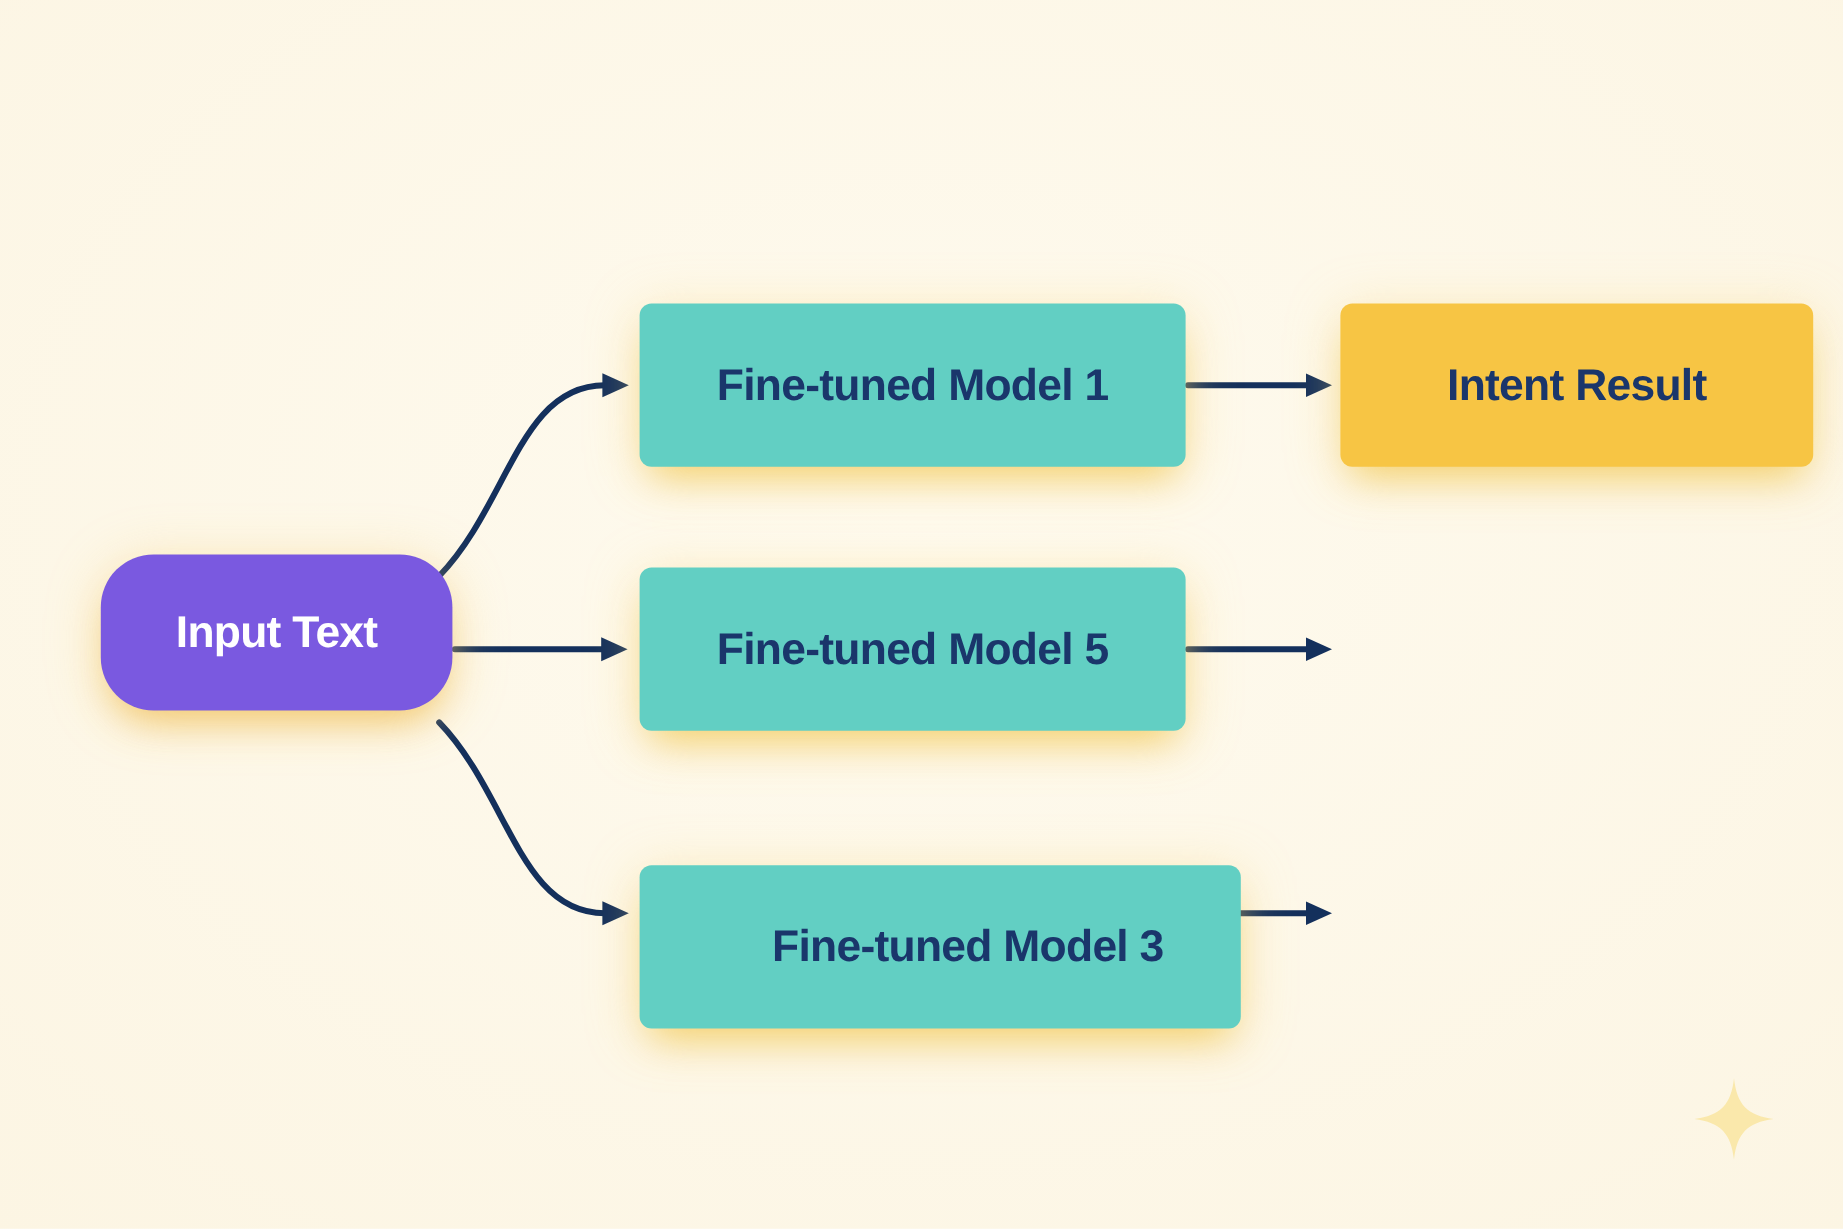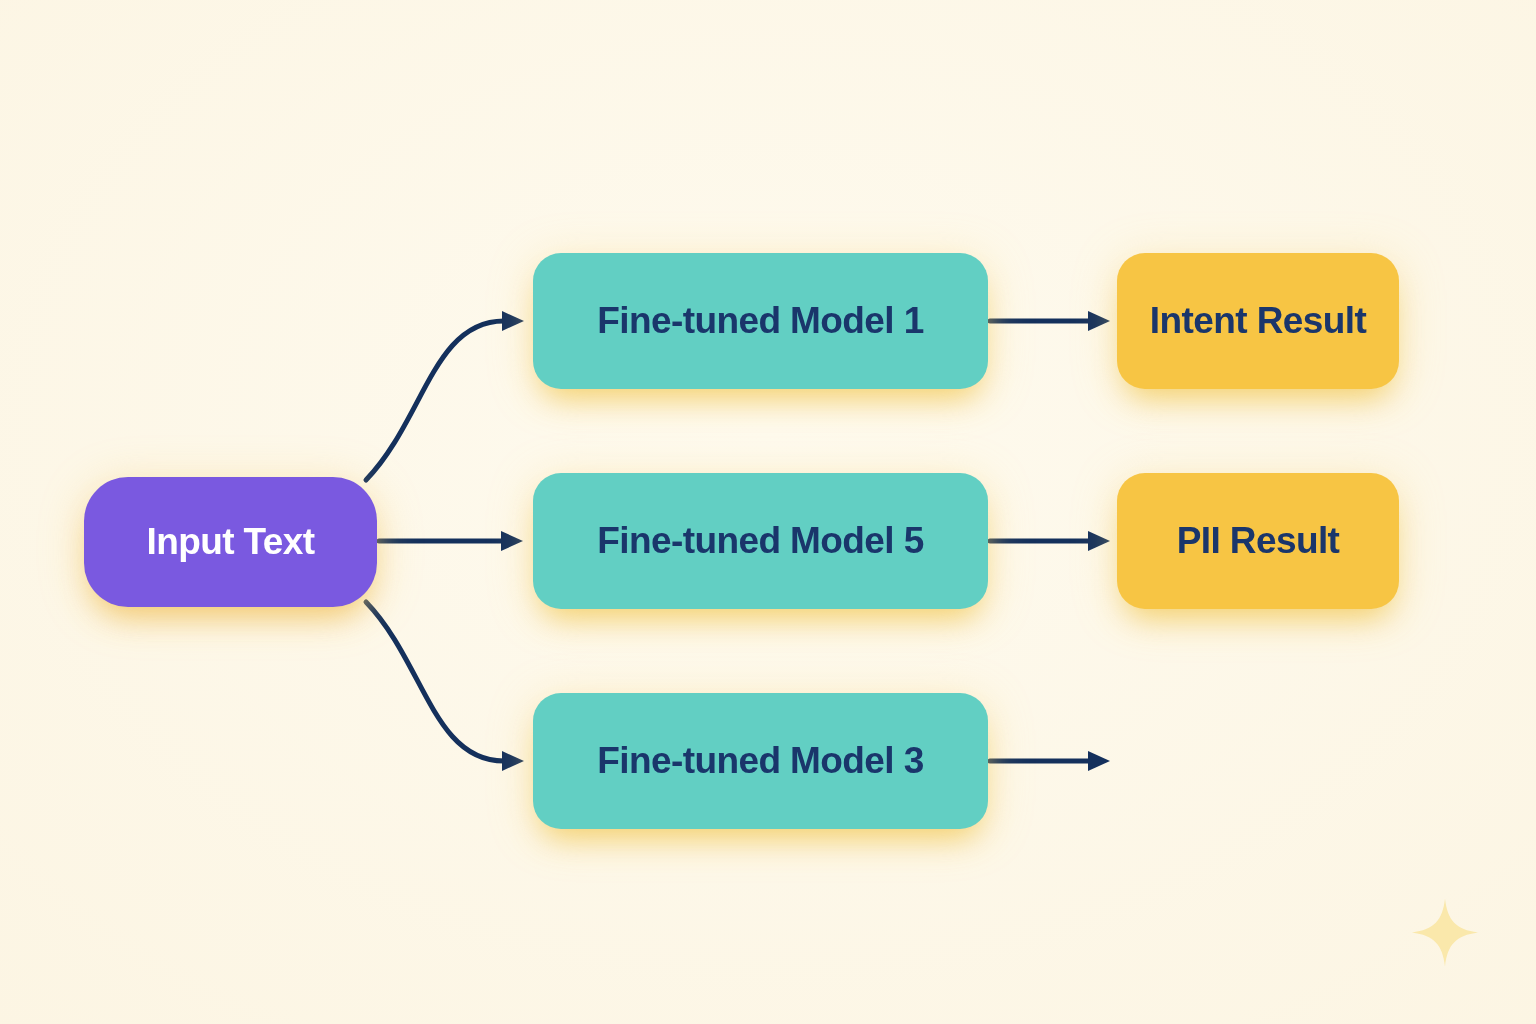--- a/index.html
+++ b/index.html
@@ -16,43 +16,43 @@
   }
   .node {
     position: absolute;
     display: flex;
     align-items: center;
     justify-content: center;
     font-weight: 700;
     font-size: 37px;
     letter-spacing: -0.6px;
     color: var(--navy-text, #1A366B);
-    border-radius: 28px;
+    border-radius: 10px;
     box-shadow: 0 18px 30px -10px rgba(242, 199, 82, 0.75),
                 0 6px 44px rgba(245, 211, 116, 0.35);
   }
   .node-input {
-    left: 84px; top: 477px; width: 293px; height: 130px;
+    left: 84px; top: 462px; width: 293px; height: 130px;
     background: var(--purple, #7A59E0);
     color: #FFFFFF;
     border-radius: 44px;
     box-shadow: 0 18px 30px -10px rgba(240, 193, 92, 0.8),
                 0 6px 44px rgba(245, 205, 110, 0.40);
   }
   .node-model {
     left: 533px; width: 455px; height: 136px;
     background: var(--teal, #62CFC3);
   }
   .node-result {
-    left: 1117px; width: 282px; height: 136px;
+    left: 1117px; width: 394px; height: 136px;
     background: var(--yellow, #F7C544);
   }
   .row-1 { top: 253px; }
   .row-2 { top: 473px; }
-  .row-3 { top: 693px; }
+  .row-3 { top: 721px; padding-left: 46px; }
   .arrows {
     position: absolute;
     left: 0; top: 0;
     width: 1536px; height: 1024px;
     pointer-events: none;
   }
   .arrow {
     fill: none;
     stroke: var(--arrow, #14305C);
     stroke-width: 5;
@@ -95,21 +95,18 @@
   <div class="node node-model row-2">
     <span>Fine-tuned Model 5</span>
   </div>
   <div class="node node-model row-3">
     <span>Fine-tuned Model 3</span>
   </div>
 
   <div class="node node-result row-1">
     <span>Intent Result</span>
   </div>
-  <div class="node node-result row-2">
-    <span>PII Result</span>
-  </div>
 
   <svg class="sparkle" viewBox="0 0 66 68" xmlns="http://www.w3.org/2000/svg">
     <path d="M 33 0 C 35.5 22 44 31 66 34 C 44 37 35.5 46 33 68 C 30.5 46 22 37 0 34 C 22 31 30.5 22 33 0 Z"></path>
   </svg>
 
 </div>
 
 </body></html>

